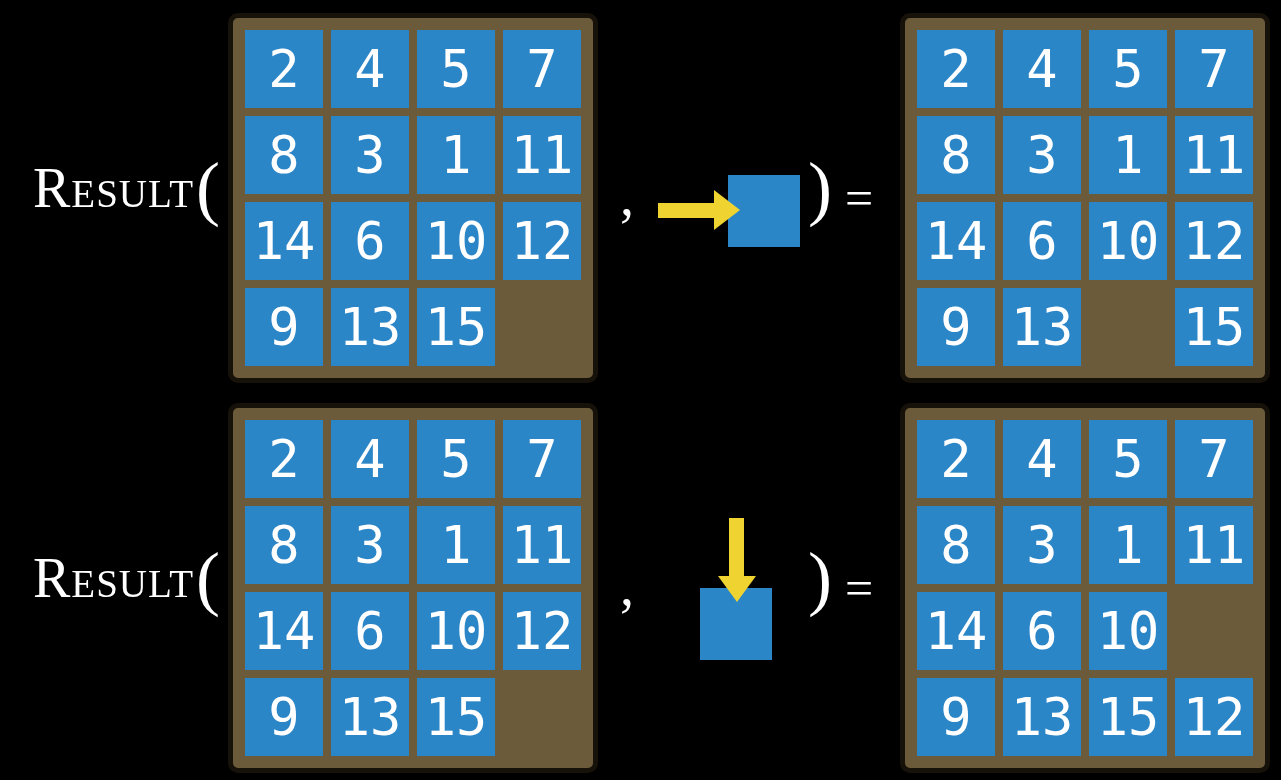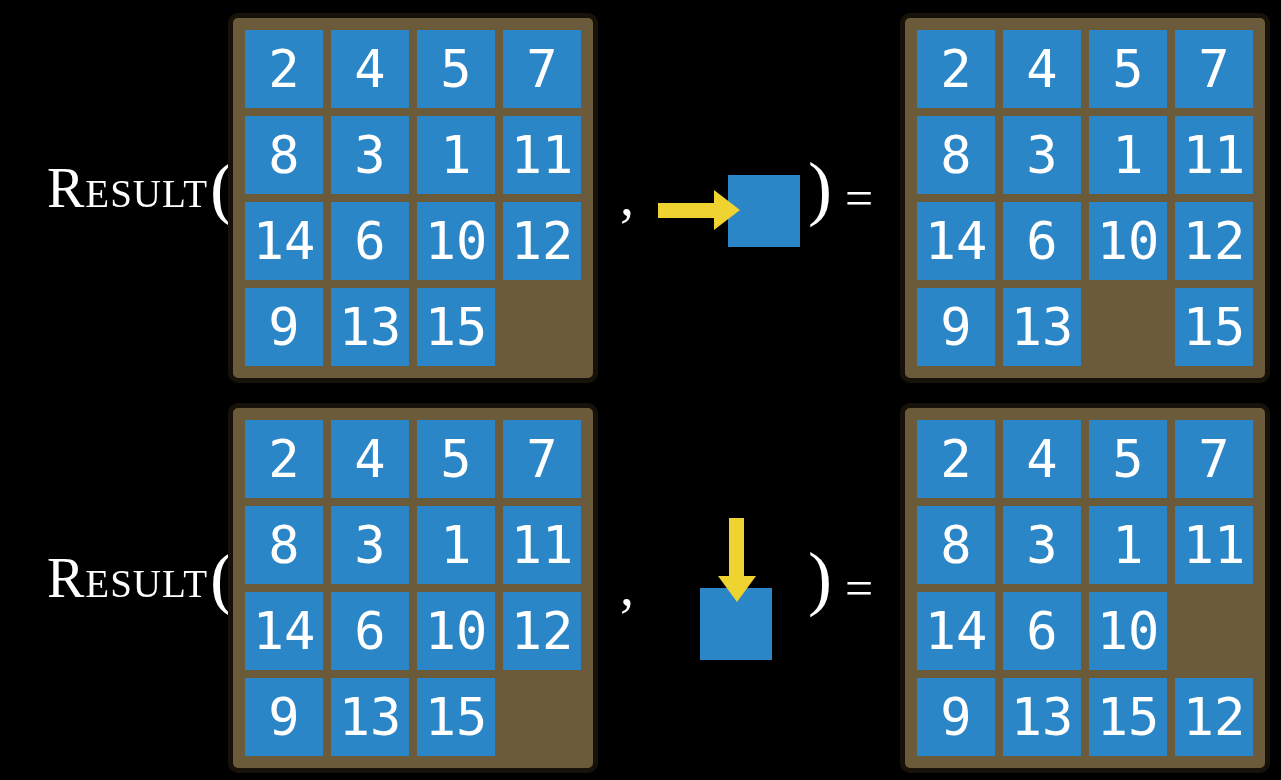--- a/index.html
+++ b/index.html
@@ -8,21 +8,21 @@
     background:var(--background,#000);
     position:relative;overflow:hidden;
     font-family:"Liberation Serif",serif;
   }
   .row{position:absolute;left:0;width:1281px;height:390px;}
   .row.r1{top:0;}
   .row.r2{top:390px;}
 
   
   .func-label{
-    position:absolute;left:47px;top:160px;
+    position:absolute;left:33px;top:160px;
     display:flex;align-items:flex-end;
     color:var(--text-white,#fff);
   }
   .fname{
     font-size:56px;line-height:56px;
     font-variant:small-caps;letter-spacing:1px;
   }
   .fparen{font-size:72px;line-height:56px;font-weight:400;margin-left:2px;}
 
   

